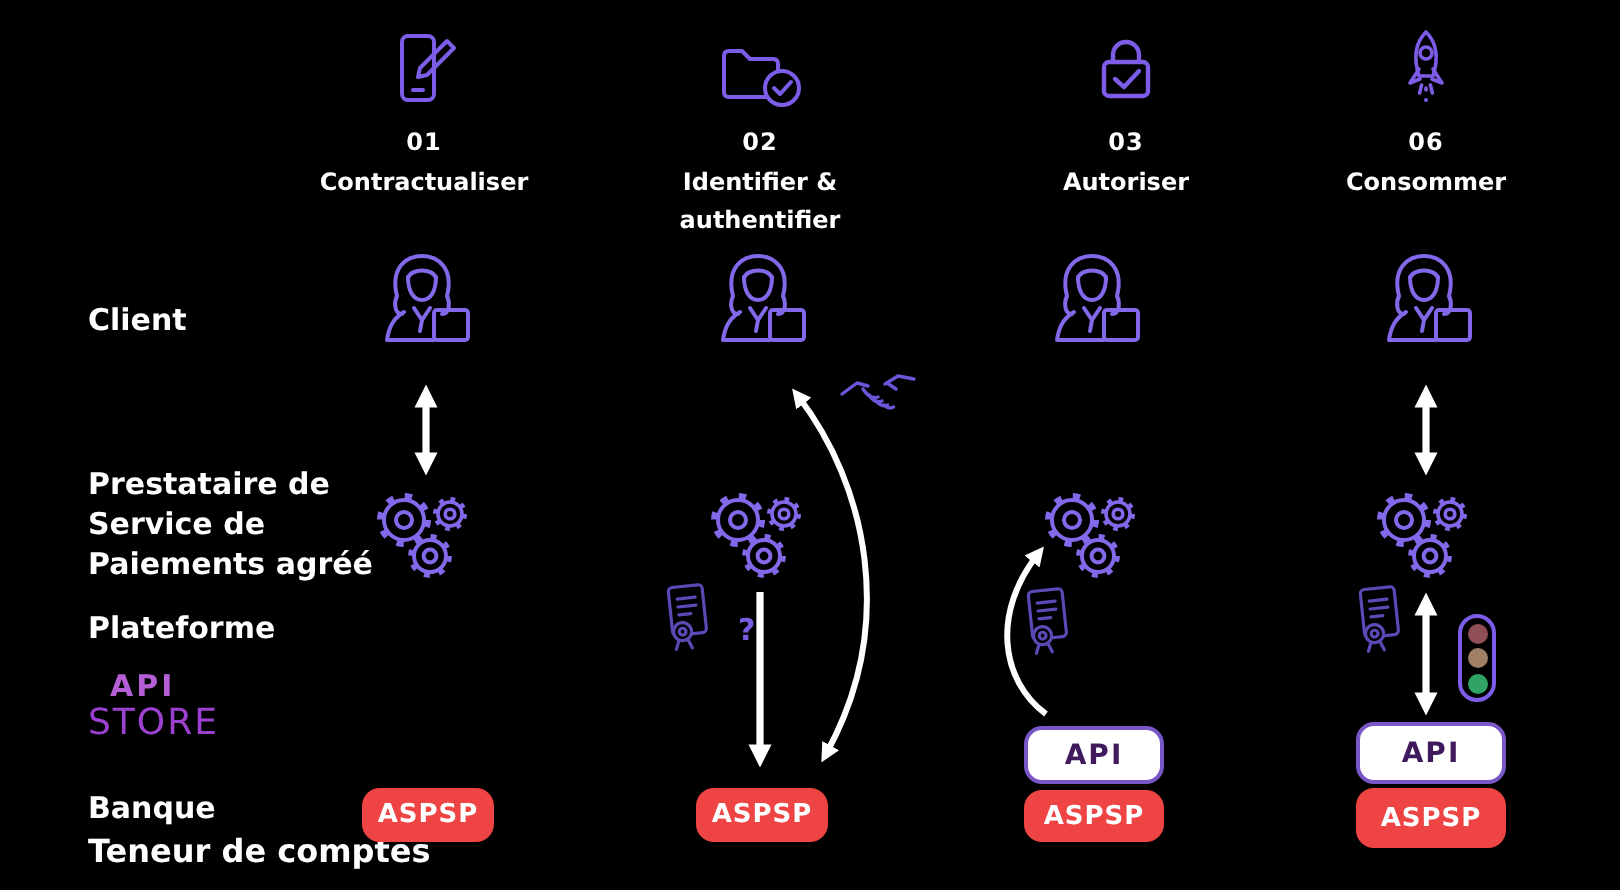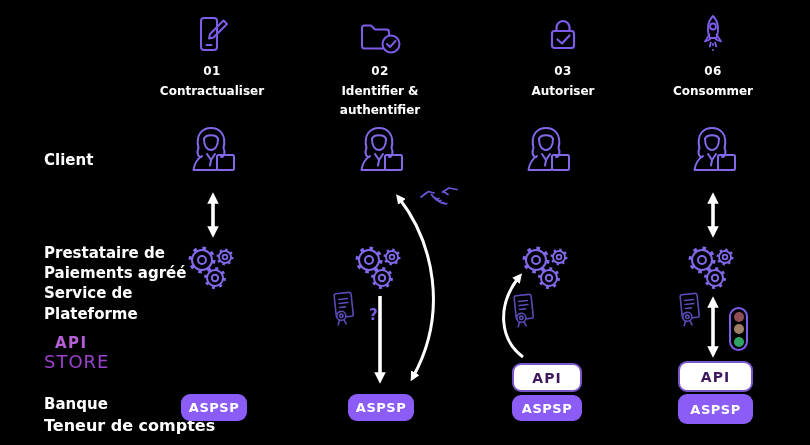--- a/index.html
+++ b/index.html
@@ -20,21 +20,21 @@
   .cert{color:#5e4fc0;opacity:.95;}
   .shake{color:#6c55d8;}
   
   .rowlab{position:absolute;left:44px;font-weight:bold;font-size:15px;line-height:20px;}
   .sub{font-weight:bold;font-size:16px;margin-top:2px;}
   .logo-api{color:#b55fd6;font-weight:bold;font-size:15px;letter-spacing:1.5px;margin-left:11px;}
   .logo-store{color:#9c41cf;font-weight:normal;font-size:18px;letter-spacing:1px;margin-top:-1px;}
   
   .pill{position:absolute;display:flex;align-items:center;justify-content:center;
         border-radius:9px;font-weight:bold;}
-  .pill.aspsp{background:#8b5cf6;color:#fff;font-size:13px;letter-spacing:.5px;}
+  .pill.aspsp{background:#ef4444;color:#fff;font-size:13px;letter-spacing:.5px;}
   .pill.api{background:#fff;color:#3f1b5e;border:2px solid #7a57c8;font-size:14px;letter-spacing:1px;box-sizing:border-box;}
   
   .qmark{position:absolute;color:#7a5ce0;font-size:15px;font-weight:bold;}
   
   .tl{position:absolute;left:729px;top:307px;width:19px;height:44px;border:2px solid #7d5ce8;
       border-radius:10px;display:flex;flex-direction:column;align-items:center;justify-content:space-evenly;box-sizing:border-box;}
   .tl .dot{width:10px;height:10px;border-radius:50%;}
   .dot-red{background:#8f4f55;}
   .dot-amber{background:#9f8066;}
   .dot-green{background:#2fa465;}
@@ -249,24 +249,24 @@
   <div class="qmark" style="left:369px;top:306px">?</div>
 
   <div class="tl">
     <span class="dot dot-red"></span>
     <span class="dot dot-amber"></span>
     <span class="dot dot-green"></span>
   </div>
 
   <div class="rowlab" style="top:150px">Client</div>
 
-  <div class="rowlab" style="top:243px">
+  <div class="rowlab" style="top:232px">
     <div>Prestataire de</div>
+    <div>Service de</div>
     <div>Paiements agréé</div>
-    <div>Service de</div>
   </div>
 
   <div class="rowlab" style="top:304px">Plateforme</div>
 
   <div class="abs" style="left:44px;top:334px">
     <div class="logo-api">API</div>
     <div class="logo-store">STORE</div>
   </div>
 
   <div class="rowlab" style="top:394px">

